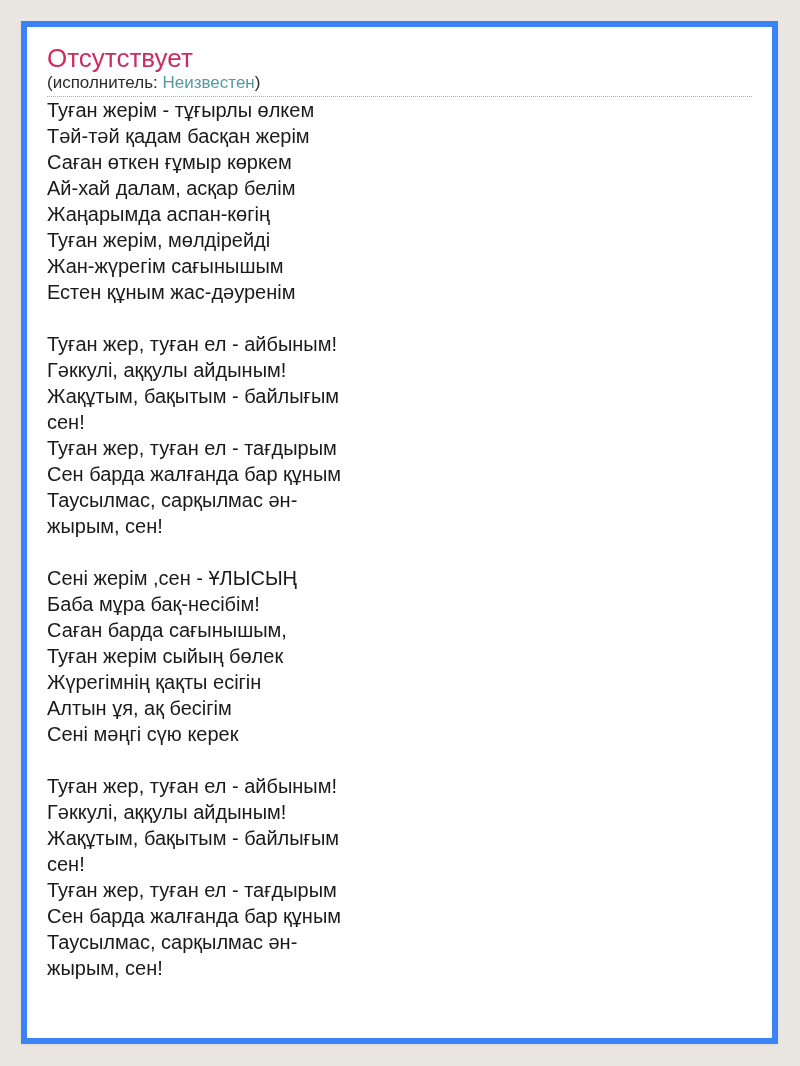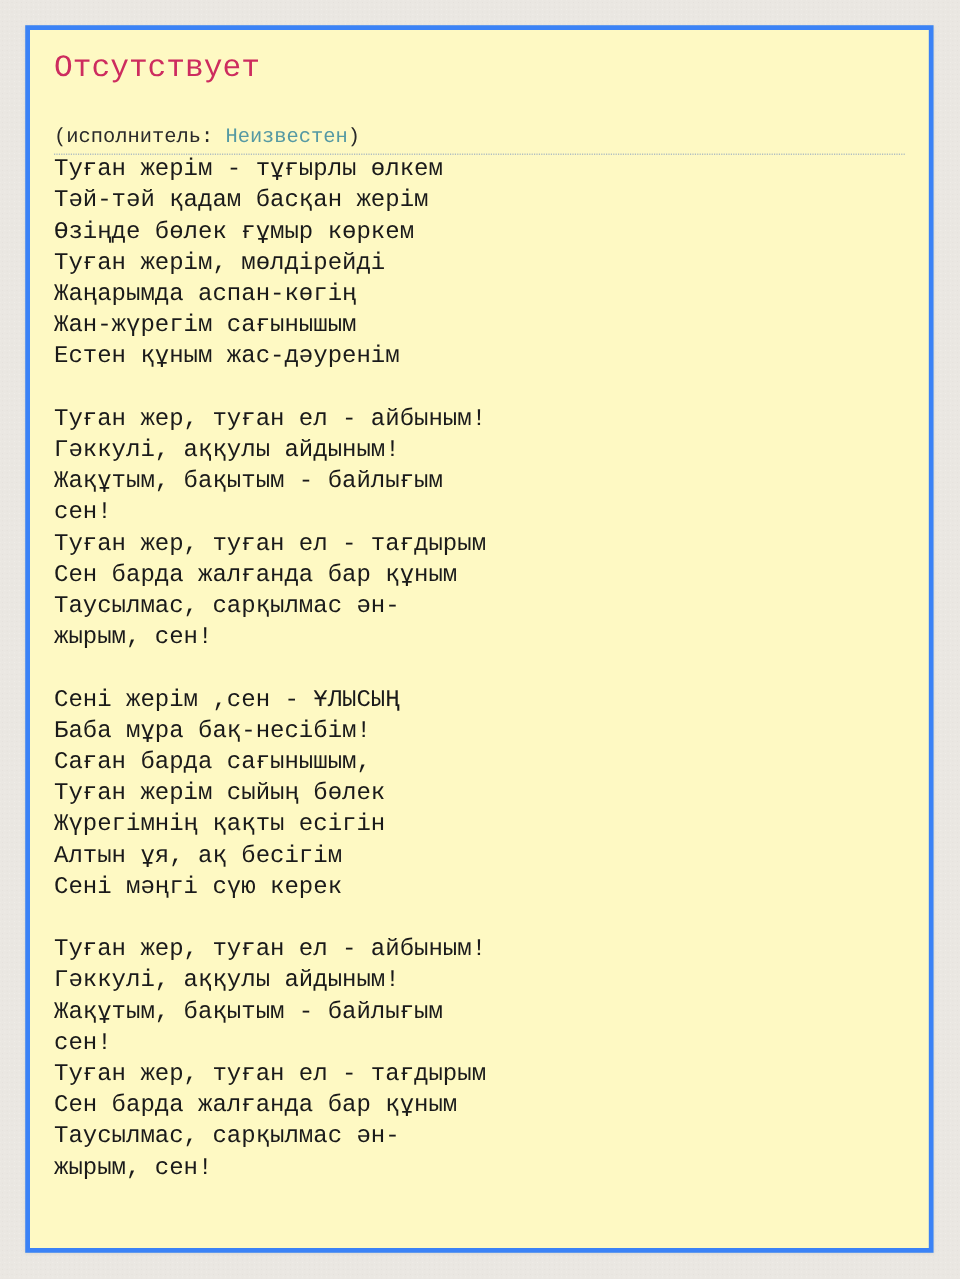--- a/index.html
+++ b/index.html
@@ -11,40 +11,38 @@
       radial-gradient(#e4e0da 15%, transparent 16%),
       radial-gradient(#f1eee9 15%, transparent 16%);
     background-size: 4px 4px;
     background-position: 0 0, 2px 2px;
     overflow: hidden;
   }
   .card {
     width: 757px;
     height: 1023px;
     margin: 21px auto 0 21px;
-    background: #fef9c3;
-    border: 4px solid #3b82f6;
+    background: #ffffff;
+    border: 6px solid #3b82f6;
     box-shadow: 0 1px 3px rgba(0,0,0,0.07);
     padding: 0 20px;
-    font-family: Liberation Mono, monospace;
   }
   h1.song-title {
     margin-top: 16px;
     font-size: 26px;
     line-height: 30px;
     font-weight: normal;
     color: #cd2c5f;
   }
   .artist-line {
     font-size: 17px;
     line-height: 20px;
     color: #2a2a2a;
     padding-bottom: 3px;
     border-bottom: 1px dotted #9fb0c0;
-    margin-top: 34px;
   }
   .artist-link {
     color: #5599a3;
     text-decoration: none;
     cursor: pointer;
   }
   .lyrics {
     margin-top: 0;
     font-size: 20px;
     line-height: 26px;
@@ -56,23 +54,24 @@
 </head>
 <body>
 
 <div class="card">
   <h1 class="song-title">Отсутствует</h1>
   <div class="artist-line"><span>(исполнитель: </span><a class="artist-link" href="#">Неизвестен</a><span>)</span></div>
   <div class="lyrics">
       <div class="stanza">
         <div class="line">Туған жерім - тұғырлы өлкем</div>
         <div class="line">Тәй-тәй қадам басқан жерім</div>
-        <div class="line">Өзіңде бөлек ғұмыр көркем</div>
+        <div class="line">Саған өткен ғұмыр көркем</div>
+        <div class="line">Ай-хай далам, асқар белім</div>
+        <div class="line">Жаңарымда аспан-көгің</div>
         <div class="line">Туған жерім, мөлдірейді</div>
-        <div class="line">Жаңарымда аспан-көгің</div>
         <div class="line">Жан-жүрегім сағынышым</div>
         <div class="line">Естен құным жас-дәуренім</div>
       </div>
       <div class="stanza">
         <div class="line">Туған жер, туған ел - айбыным!</div>
         <div class="line">Гәккулі, аққулы айдыным!</div>
         <div class="line">Жақұтым, бақытым - байлығым</div>
         <div class="line">сен!</div>
         <div class="line">Туған жер, туған ел - тағдырым</div>
         <div class="line">Сен барда жалғанда бар құным</div>

